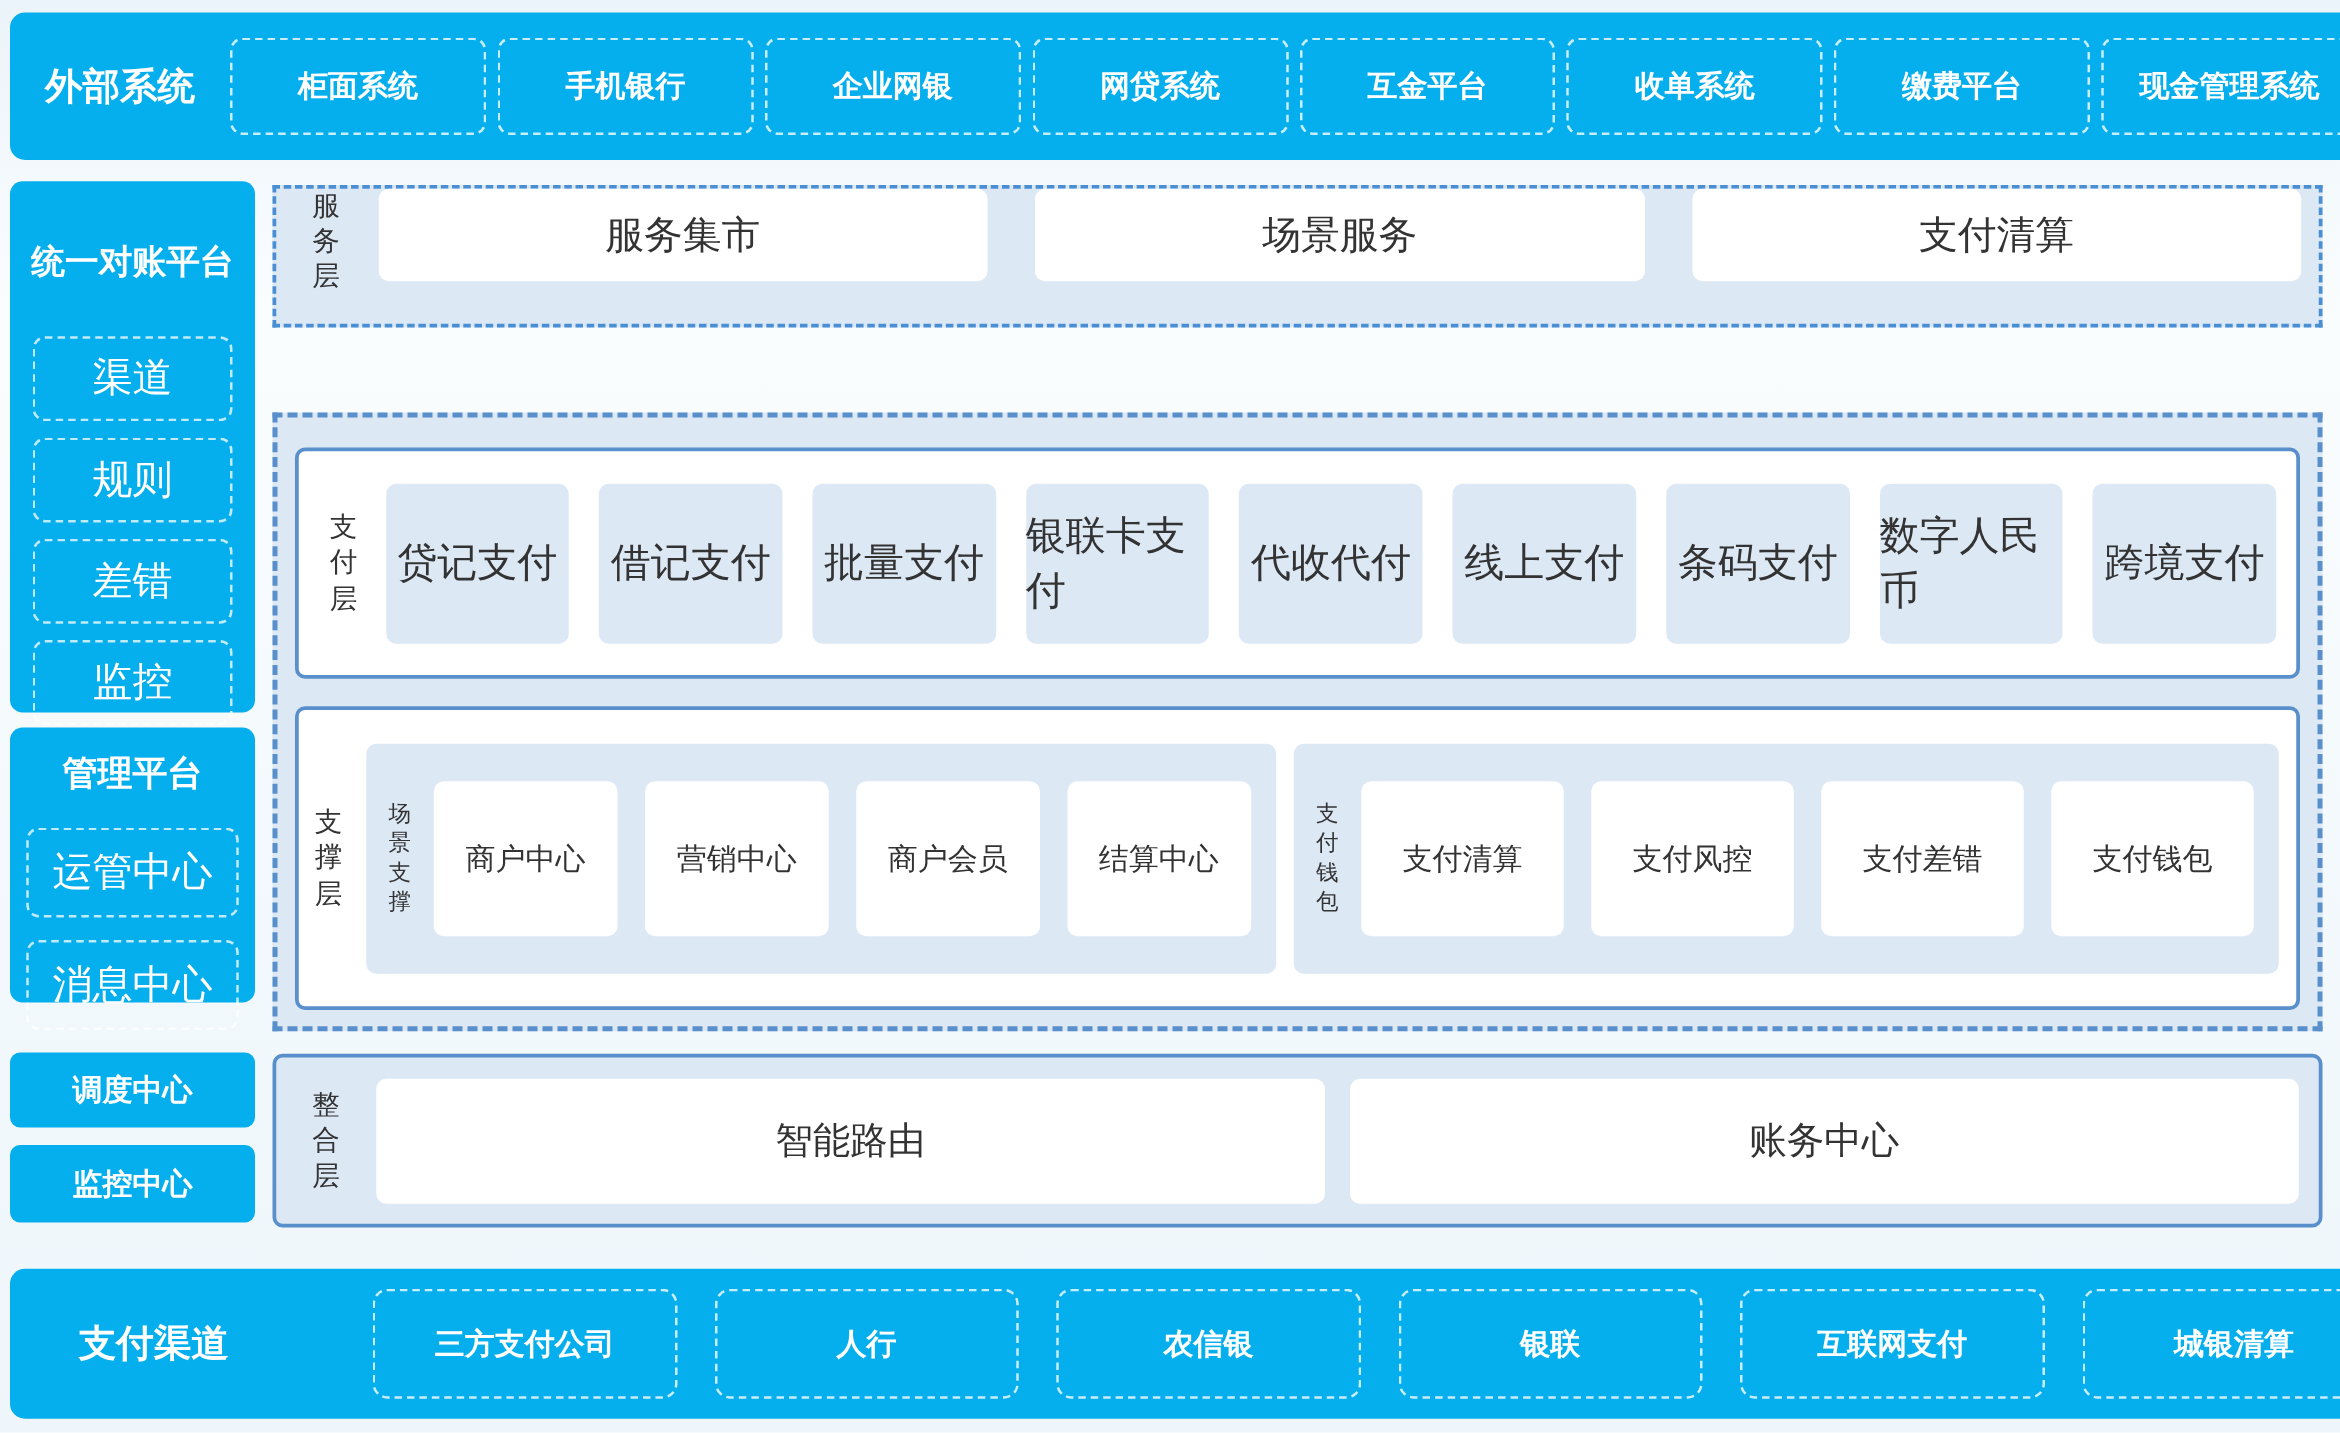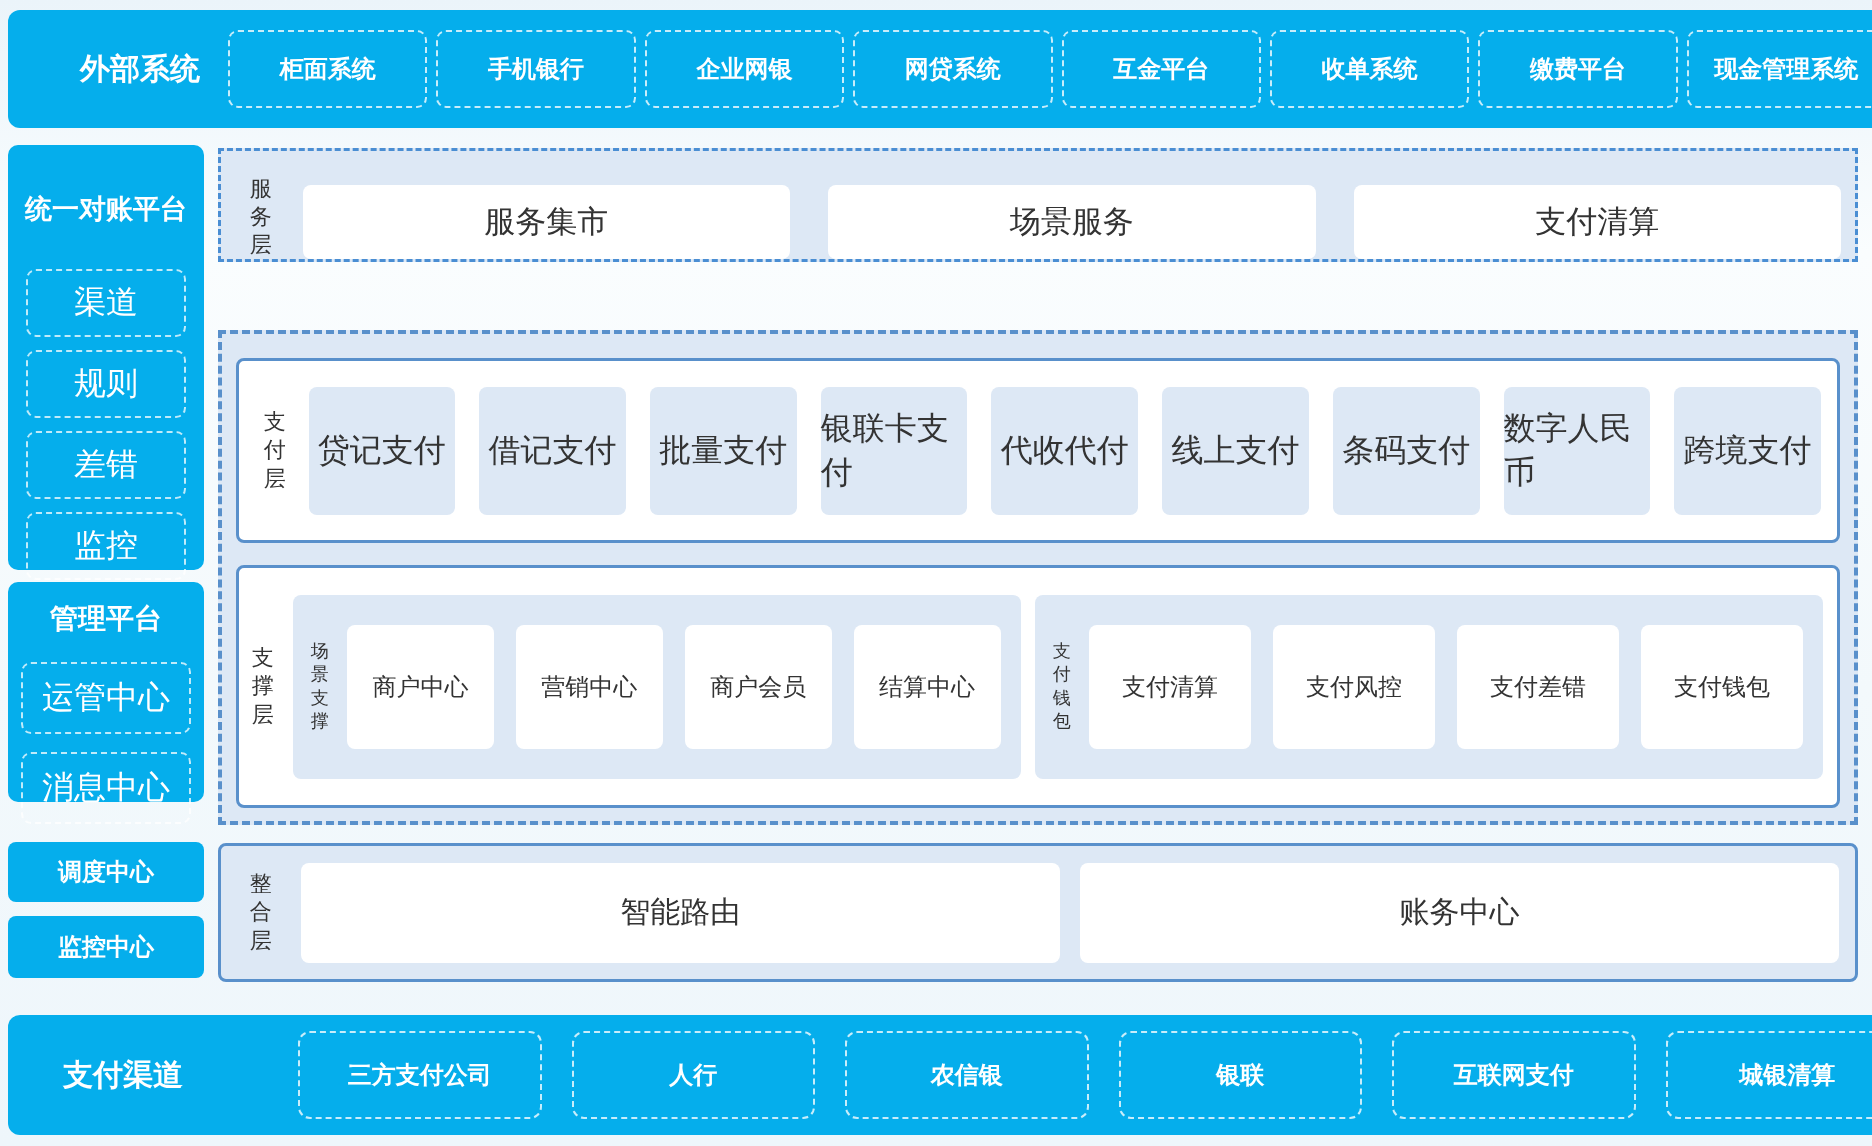--- a/index.html
+++ b/index.html
@@ -14,21 +14,21 @@
     display:flex;align-items:center;color:#fff;
   }
   .banner-title{flex-shrink:0;font-size:30px;font-weight:bold;text-align:center;}
   .dash-row{flex:1;display:flex;align-items:center;}
   .dash-box{
     border:2px dashed rgba(255,255,255,.78);border-radius:10px;
     display:flex;align-items:center;justify-content:center;
     color:#fff;font-size:24px;font-weight:600;
   }
   .top-banner{top:10px;height:118px;padding:0 18px 0 22px;}
-  .top-banner .banner-title{width:132px;margin-right:22px;margin-left:44px;}
+  .top-banner .banner-title{width:132px;margin-right:22px;}
   .top-banner .dash-row{gap:9px;}
   .top-banner .dash-box{flex:1;height:74px;}
   .bottom-banner{top:1015px;height:120px;padding:0 20px 0 45px;}
   .bottom-banner .banner-title{width:140px;margin-right:105px;}
   .bottom-banner .dash-row{gap:30px;}
   .bottom-banner .dash-box{flex:1;height:84px;border-radius:12px;}
 
   
   .col-block{
     position:absolute;left:8px;width:196px;background:#05aeec;border-radius:10px;
@@ -53,21 +53,21 @@
   .monitor-block{top:916px;height:62px;}
 
   
   .v-label{
     width:1.25em;word-break:break-all;line-height:1.28;text-align:center;
     color:#333;font-size:22px;flex-shrink:0;
   }
   .service-layer{
     position:absolute;left:218px;top:148px;width:1640px;height:114px;box-sizing:border-box;
     background:#dde8f5;border:3px dashed #4a8ed3;
-    display:flex;align-items:flex-end;padding:0 14px 0 26px;
+    display:flex;align-items:flex-start;padding:0 14px 0 26px;
   }
   .service-layer .v-label{margin-right:28px;}
   .service-layer .row{flex:1;display:flex;gap:38px;height:74px;}
   .white-box{
     background:#ffffff;border-radius:8px;display:flex;align-items:center;justify-content:center;
     color:#333;
   }
   .service-layer .white-box{flex:1;font-size:31px;}
 
   .dashed-wrap{

